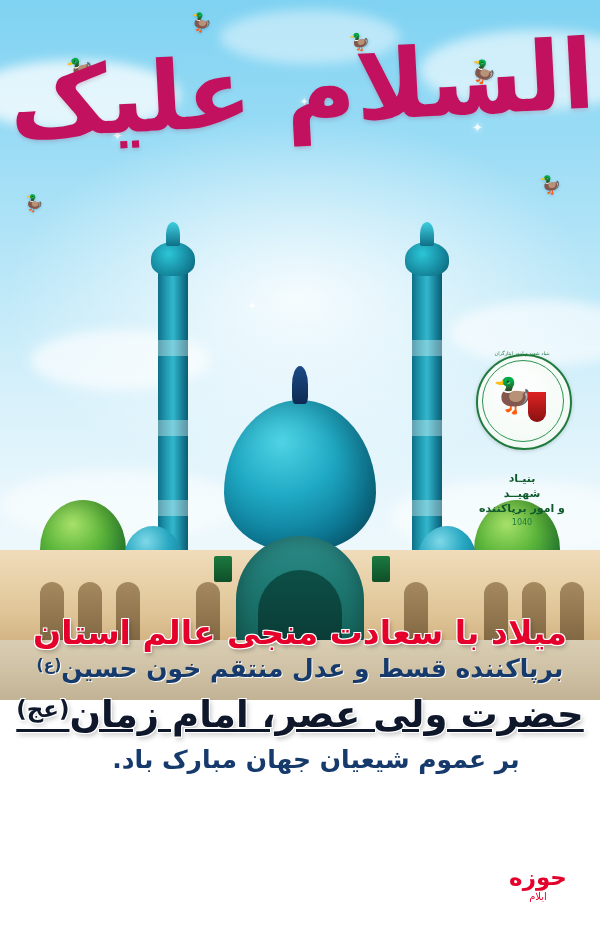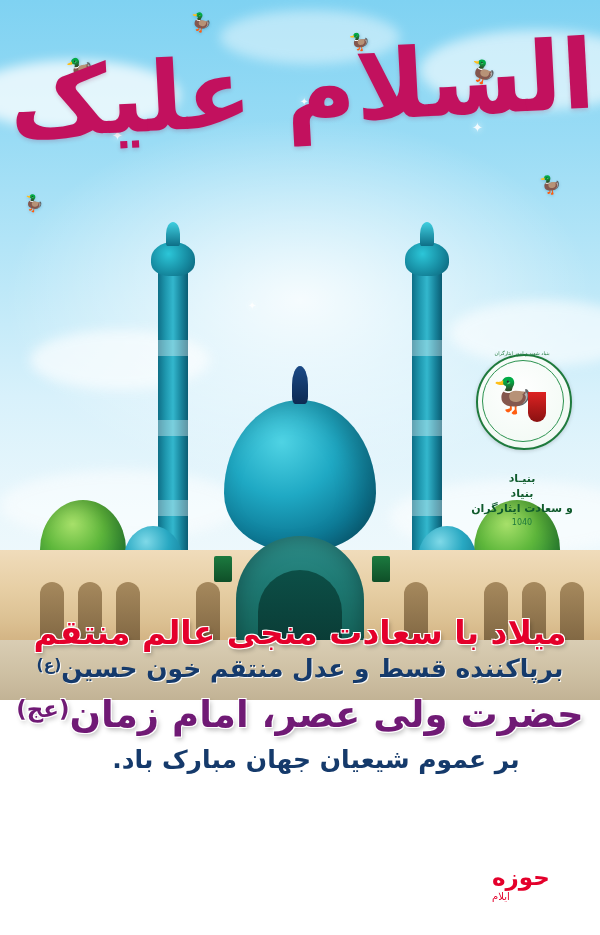--- a/index.html
+++ b/index.html
@@ -290,25 +290,26 @@
     font-size: 25px;
     font-weight: bold;
     color: #153a6b;
     line-height: 1.3;
     margin-top: 0;
     text-shadow: 1px 1px 0 rgba(255,255,255,.9);
   }
   .line3 {
     font-size: 37px;
     font-weight: bold;
-    color: #701a75;
+    color: #0f172a;
     line-height: 1.2;
     margin-top: 8px;
     text-shadow: 1px 1px 0 #ffffff, -1px 1px 0 #ffffff, 1px -1px 0 #ffffff, -1px -1px 0 #ffffff, 2px 3px 5px rgba(0,0,0,.25);
     letter-spacing: -.5px;
+    text-decoration: underline;
   }
   .line4 {
     font-size: 25px;
     font-weight: bold;
     color: #153a6b;
     line-height: 1.3;
     margin-top: 6px;
     text-shadow: 1px 1px 0 rgba(255,255,255,.9);
     padding-left: 32px;
   }
@@ -331,21 +332,21 @@
     text-align: center;
     font-size: 15px;
     font-weight: bold;
     color: #153a6b;
   }
   .footer-logo {
     position: absolute;
     right: 16px;
     top: 4px;
     width: 92px;
-    text-align: left;
+    text-align: center;
     direction: rtl;
   }
   .footer-logo-main {
     font-size: 23px;
     font-weight: bold;
     color: #e4002b;
     line-height: 1;
     letter-spacing: -1px;
   }
   .footer-logo-sub {
@@ -422,27 +423,27 @@
 
   <div class="logo">
     <div class="logo-badge">
       <div class="logo-ring"></div>
       <div class="logo-ring2"></div>
       <div class="logo-arc-text">بنیاد شهید و امور ایثارگران</div>
       <div class="logo-dove">🦆</div>
       <div class="logo-tulip"></div>
     </div>
     <div class="logo-text">بنیـاد</div>
-    <div class="logo-text" style="margin-top:0">بنیاد</div>
-    <div class="logo-text" style="margin-top:0">و سعادت ایثارگران</div>
+    <div class="logo-text" style="margin-top:0">شهیــد</div>
+    <div class="logo-text" style="margin-top:0">و امور برپاکننده</div>
     <div class="logo-year">1040</div>
   </div>
 
   <div class="textblock">
-    <div class="line1">میلاد با سعادت منجی عالم منتقم</div>
+    <div class="line1">میلاد با سعادت منجی عالم استان</div>
     <div class="line2">
       <span>برپاکننده قسط و عدل منتقم خون حسین</span><span class="sup">(ع)</span>
     </div>
     <div class="line3">
       <span>حضرت ولی عصر، امام زمان</span><span class="sup">(عج)</span>
     </div>
     <div class="line4">بر عموم شیعیان جهان مبارک باد.</div>
   </div>
 
   <div class="footer">

